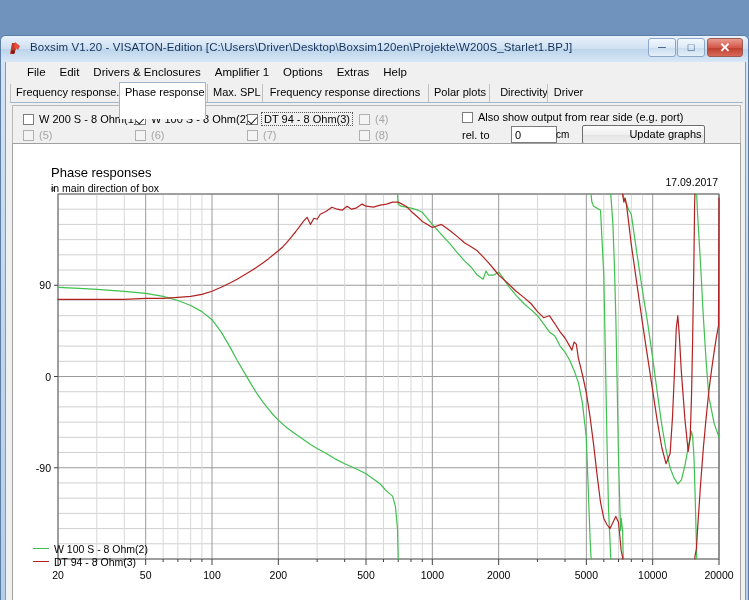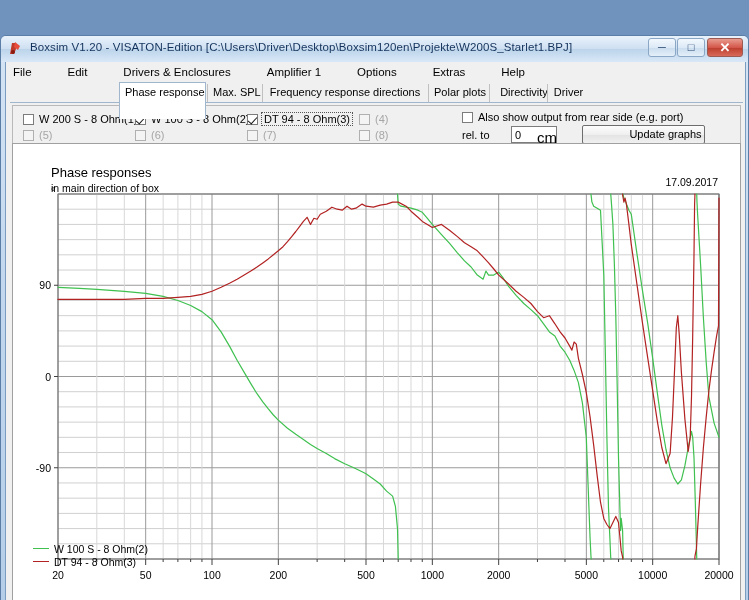--- a/index.html
+++ b/index.html
@@ -55,21 +55,21 @@
     position:absolute; left:4px; top:26px; width:741px; height:566px;
     background:#f0f0f0;
     border:1px solid #7a9cc0;
     border-top:none;
   }
 
   
   #menubar {
     position:absolute; left:0; top:0; width:100%; height:19px;
     background:#f0f0f0;
-    display:flex; align-items:center; padding-left:0;gap:22px;
+    display:flex; align-items:center; padding-left:14px;
   }
   .menu-item {
     padding: 1px 7px; font-size:11.5px; color:#000; white-space:nowrap; cursor:default;
   }
 
   
   #tabstrip {
     position:absolute; left:4px; top:20px; width:733px; height:21px;
   }
   .tab {
@@ -117,21 +117,21 @@
   }
 
   #rearbox { position:absolute; left:449px; top:5px; display:flex; align-items:center; }
   #relto { position:absolute; left:449px; top:23px; font-size:11px; }
   #reltoinput {
     position:absolute; left:498px; top:20px; width:46px; height:17px;
     border:1px solid #7c7c7c; background:#fff; font-size:11px;
     padding:1px 3px; color:#000;
     font-family:"Liberation Sans", sans-serif;
   }
-  #cmlabel { position:absolute; left:524px; top:23px; font-size:15px; }
+  #cmlabel { position:absolute; left:543px; top:23px; font-size:10px; }
   #updbtn {
     position:absolute; left:569px; top:19px; width:123px; height:19px;
     border:1px solid #6d6d6d; border-radius:2px;
     background: linear-gradient(to bottom,#fdfdfd,#efefef 50%,#e3e3e3 51%,#f0f0f0);
     font-size:11px; color:#000; text-align:center; line-height:17px; cursor:default;padding-left:44px;
   }
   #behind { position:absolute; left:449px; top:36px; font-size:11px; }
 
   
   #chartpanel {
@@ -194,20 +194,21 @@
         <div class="menu-item">File</div>
         <div class="menu-item">Edit</div>
         <div class="menu-item">Drivers &amp; Enclosures</div>
         <div class="menu-item">Amplifier 1</div>
         <div class="menu-item">Options</div>
         <div class="menu-item">Extras</div>
         <div class="menu-item">Help</div>
       </div>
 
     <div id="tabstrip">
+        <div class="tab" style="left: 0px; width: 108px;">Frequency response.</div>
         <div class="tab sel" style="left: 109px; width: 87px;">Phase response</div>
         <div class="tab" style="left: 197px; width: 54px;">Max. SPL</div>
         <div class="tab" style="left: 252px; width: 165px;">Frequency response directions</div>
         <div class="tab" style="left: 418px; width: 60px;">Polar plots</div>
         <div class="tab" style="left: 479px; width: 69px;">Directivity</div>
         <div class="tab" style="left: 537px; width: 42px;">Driver</div>
       </div>
     <div id="tabline"></div>
 
     <div id="selbox">

